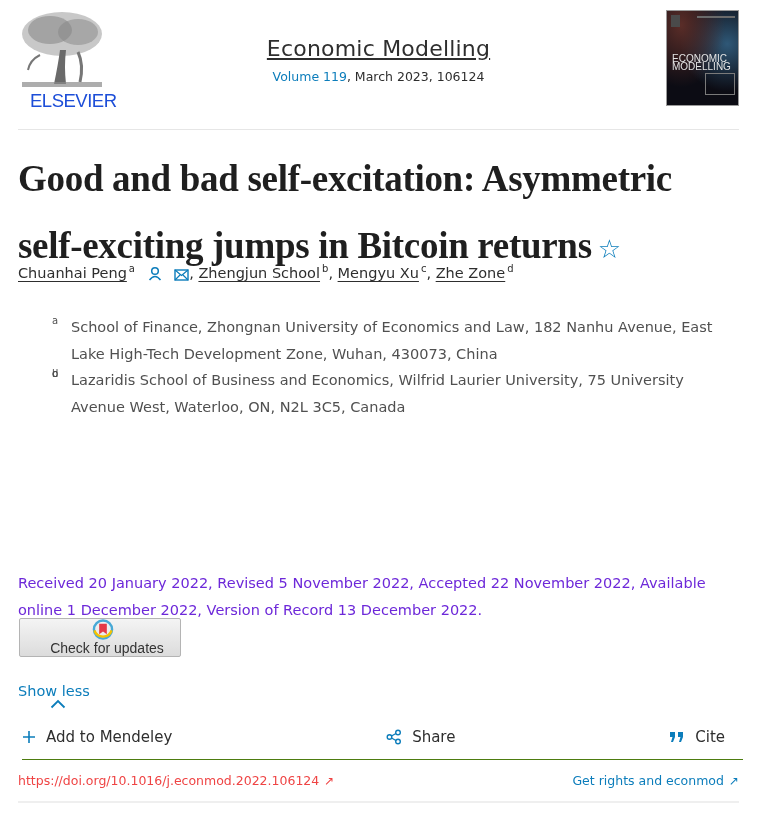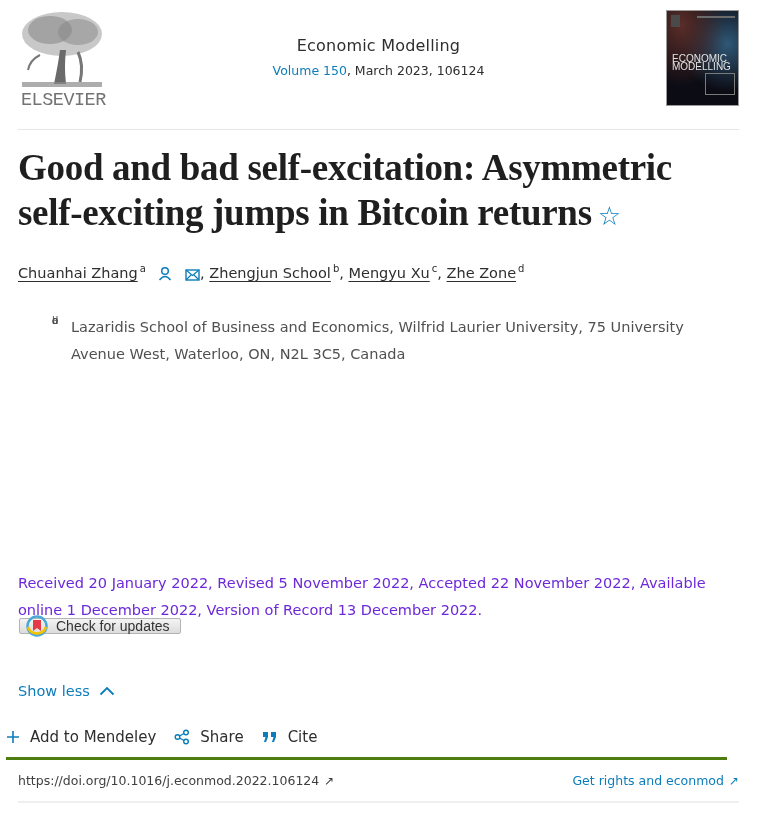--- a/index.html
+++ b/index.html
@@ -2,62 +2,62 @@
 <html><head>
 <meta charset="utf-8">
 <style>
   * { box-sizing: border-box; margin: 0; padding: 0; }
   html, body { width: 758px; height: 816px; background: #ffffff; overflow: hidden; }
   body { font-family: "DejaVu Sans", sans-serif; color: #1f1f1f; position: relative; }
 
   .header { position: absolute; left: 18px; top: 0; width: 721px; height: 130px; border-bottom: 1px solid #e6e6e6; }
   .logo { position: absolute; left: 0; top: 10px; width: 88px; height: 97px; }
   .logo-tree { position: absolute; left: 2px; top: 0; width: 84px; height: 78px; }
-  .logo-word { position: absolute; left: 3px; top: 80px; font-family: Liberation Mono, monospace; font-size: 18.5px; color: #737373; letter-spacing: -0.5px; }
+  .logo-word { position: absolute; left: 12px; top: 80px; font-family: Liberation Sans, sans-serif; font-size: 18.5px; color: #1d4ed8; letter-spacing: -0.5px; }
 
   .journal { position: absolute; left: 0; right: 0; top: 36px; text-align: center; }
-  .journal-title { font-size: 16px; color: #2e2e2e; font-family: "DejaVu Sans", sans-serif; letter-spacing: 0.2px; }
+  .journal-title { font-size: 22px; color: #2e2e2e; font-family: "DejaVu Sans", sans-serif; letter-spacing: 0.2px; text-decoration: underline; }
   .journal-meta { font-size: 12.5px; color: #2e2e2e; margin-top: 8px; }
   .journal-meta a { color: #0c7dbb; text-decoration: none; }
 
   .cover { position: absolute; right: 0; top: 10px; width: 73px; height: 96px; border: 1px solid #9a9a9a;
     background: radial-gradient(ellipse at 20% 15%, #5a2d28 0%, rgba(20,20,30,0) 55%),
                 radial-gradient(ellipse at 85% 35%, #2f5877 0%, rgba(20,20,30,0) 55%),
                 #0c0c14; overflow: hidden; }
   .cover-title { position: absolute; left: 5px; top: 44px; font-family: Liberation Sans, sans-serif; font-size: 10px; color: #e4e4e4; line-height: 8px; }
   .cover-box { position: absolute; left: 38px; top: 62px; width: 30px; height: 22px; border: 1px solid #7a7a7a; }
   .cover-top { position: absolute; left: 4px; top: 4px; width: 9px; height: 12px; background: #4a4a4a; }
   .cover-bar { position: absolute; left: 30px; top: 5px; width: 38px; height: 2px; background: #6b6b6b; }
 
-  .title { position: absolute; left: 18px; top: 145px; width: 720px; font-family: "Liberation Serif", serif; font-size: 37px; line-height: 45px; color: #1f1f1f; letter-spacing: -0.3px; }
+  .title { position: absolute; left: 18px; top: 145px; width: 720px; font-family: "Liberation Serif", serif; font-size: 37px; line-height: 67px; color: #1f1f1f; letter-spacing: -0.3px; }
   .title .star { color: #0c7dbb; font-size: 26px; margin-left: 6px; font-family: "DejaVu Sans", sans-serif; }
 
   .authors { position: absolute; left: 18px; top: 263px; font-size: 14.5px; color: #2e2e2e; white-space: nowrap; }
   .authors a { color: #2e2e2e; text-decoration: underline; text-underline-offset: 3px; }
   .authors sup { font-size: 10px; vertical-align: 6px; margin-left: 2px; }
   .ico { display: inline-block; vertical-align: -3px; margin-left: 8px; }
 
   .affils { position: absolute; left: 52px; top: 314px; width: 680px; }
   .affil { position: relative; padding-left: 19px; font-size: 14.5px; line-height: 26.5px; color: #505050; }
   .affil sup { position: absolute; left: 0; top: -6px; font-size: 10px; color: #505050; }
 
   .dates { position: absolute; left: 18px; top: 570px; width: 720px; font-size: 14.5px; line-height: 26.5px; color: #6d28d9; }
 
-  .cfu { position: absolute; left: 19px; top: 618px; width: 162px; height: 16px; border: 1px solid #b4b4b4; background: linear-gradient(#f4f4f4, #dcdcdc); border-radius: 2px; display: flex; align-items: center; padding-left: 6px; }
+  .cfu { position: absolute; left: 19px; top: 618px; width: 162px; height: 39px; border: 1px solid #b4b4b4; background: linear-gradient(#f4f4f4, #dcdcdc); border-radius: 2px; display: flex; align-items: center; padding-left: 6px; flex-direction: column; }
   .cfu-label { font-family: "Liberation Sans", sans-serif; font-size: 14px; color: #333; margin-left: 8px; }
 
-  .showless { position: absolute; left: 18px; top: 683px; font-size: 14.5px; color: #0c7dbb; display: flex; align-items: center; }
+  .showless { position: absolute; left: 18px; top: 683px; font-size: 14.5px; color: #0c7dbb; display: flex; align-items: center; flex-direction: column; }
   .showless svg { margin-left: 9px; }
 
-  .actions { position: absolute; left: 6px; top: 728px; width: 721px; height: 32px; border-bottom: 3px solid #4d7c0f; display: flex; align-items: flex-start; }
+  .actions { position: absolute; left: 22px; top: 728px; width: 721px; height: 32px; border-bottom: 1px solid #4d7c0f; display: flex; align-items: flex-start; justify-content: space-between; }
   .action { display: flex; align-items: center; font-size: 15px; color: #2e2e2e; margin-right: 18px; }
   .action svg { margin-right: 10px; }
 
   .doi-row { position: absolute; left: 18px; top: 760px; width: 721px; height: 43px; border-bottom: 2px solid #efefef; }
-  .doi { position: absolute; left: 0; top: 13px; font-size: 12.5px; color: #404040; text-decoration: none; }
+  .doi { position: absolute; left: 0; top: 13px; font-size: 12.5px; color: #ef4444; text-decoration: none; }
   .rights { position: absolute; right: 0; top: 13px; font-size: 12.5px; color: #0c7dbb; text-decoration: none; }
   .ext { font-size: 12px; margin-left: 5px; }
 </style>
 </head>
 <body>
 
 <div class="header">
   <div class="logo">
     <svg class="logo-tree" viewBox="0 0 84 78">
       <rect x="0" y="0" width="84" height="78" fill="#ffffff"></rect>
@@ -67,54 +67,54 @@
       <path d="M40 40 Q38 55 34 74 L46 74 Q44 56 46 40 Z" fill="#6a6a6a"></path>
       <path d="M20 45 Q10 50 8 60" stroke="#777" stroke-width="2" fill="none"></path>
       <path d="M58 42 Q64 55 60 72" stroke="#777" stroke-width="3" fill="none"></path>
       <rect x="2" y="72" width="80" height="5" fill="#8a8a8a" opacity="0.7"></rect>
     </svg>
     <div class="logo-word">ELSEVIER</div>
   </div>
 
   <div class="journal">
     <div class="journal-title">Economic Modelling</div>
-    <div class="journal-meta"><a href="#">Volume 150</a><span>, March 2023, 106124</span></div>
+    <div class="journal-meta"><a href="#">Volume 119</a><span>, March 2023, 106124</span></div>
   </div>
 
   <div class="cover">
     <div class="cover-top"></div>
     <div class="cover-bar"></div>
     <div class="cover-title">
       <div>ECONOMIC</div>
       <div>MODELLING</div>
     </div>
     <div class="cover-box"></div>
   </div>
 </div>
 
 <h1 class="title"><span>Good and bad self-excitation: Asymmetric self-exciting jumps in Bitcoin returns</span><span class="star">☆</span></h1>
 
 <div class="authors">
-  <a href="#">Chuanhai Zhang</a><sup>a</sup>
+  <a href="#">Chuanhai Peng</a><sup>a</sup>
   <span class="ico">
     <svg width="14" height="15" viewBox="0 0 14 15">
         <circle cx="7" cy="5" r="3.3" fill="none" stroke="#0c7dbb" stroke-width="1.5"></circle>
         <path d="M1.5 14 Q7 7 12.5 14" fill="none" stroke="#0c7dbb" stroke-width="1.5"></path>
       </svg>
   </span>
   <span class="ico">
     <svg width="15" height="12" viewBox="0 0 15 12">
         <rect x="1" y="1" width="13" height="10" fill="none" stroke="#0c7dbb" stroke-width="1.4"></rect>
         <path d="M1 1 L7.5 6.5 L14 1 M1 11 L6 6 M14 11 L9 6" fill="none" stroke="#0c7dbb" stroke-width="1.2"></path>
       </svg>
   </span><span>, </span><a href="#">Zhengjun School</a><sup>b</sup><span>, </span><a href="#">Mengyu Xu</a><sup>c</sup><span>, </span><a href="#">Zhe Zone</a><sup>d</sup>
 </div>
 
 <div class="affils">
-  <div class="affil"><sup>a</sup></div>
+  <div class="affil"><sup>a</sup><span>School of Finance, Zhongnan University of Economics and Law, 182 Nanhu Avenue, East Lake High-Tech Development Zone, Wuhan, 430073, China</span></div>
   <div class="affil"><sup>b</sup></div>
   <div class="affil"><sup>c</sup></div>
   <div class="affil"><sup>d</sup><span>Lazaridis School of Business and Economics, Wilfrid Laurier University, 75 University Avenue West, Waterloo, ON, N2L 3C5, Canada</span></div>
 </div>
 
 <div class="dates">Received 20 January 2022, Revised 5 November 2022, Accepted 22 November 2022, Available online 1 December 2022, Version of Record 13 December 2022.</div>
 
 <div class="cfu">
   <svg width="22" height="22" viewBox="0 0 22 22">
     <circle cx="11" cy="11" r="9.5" fill="none" stroke="#48a9d6" stroke-width="2.5"></circle>

